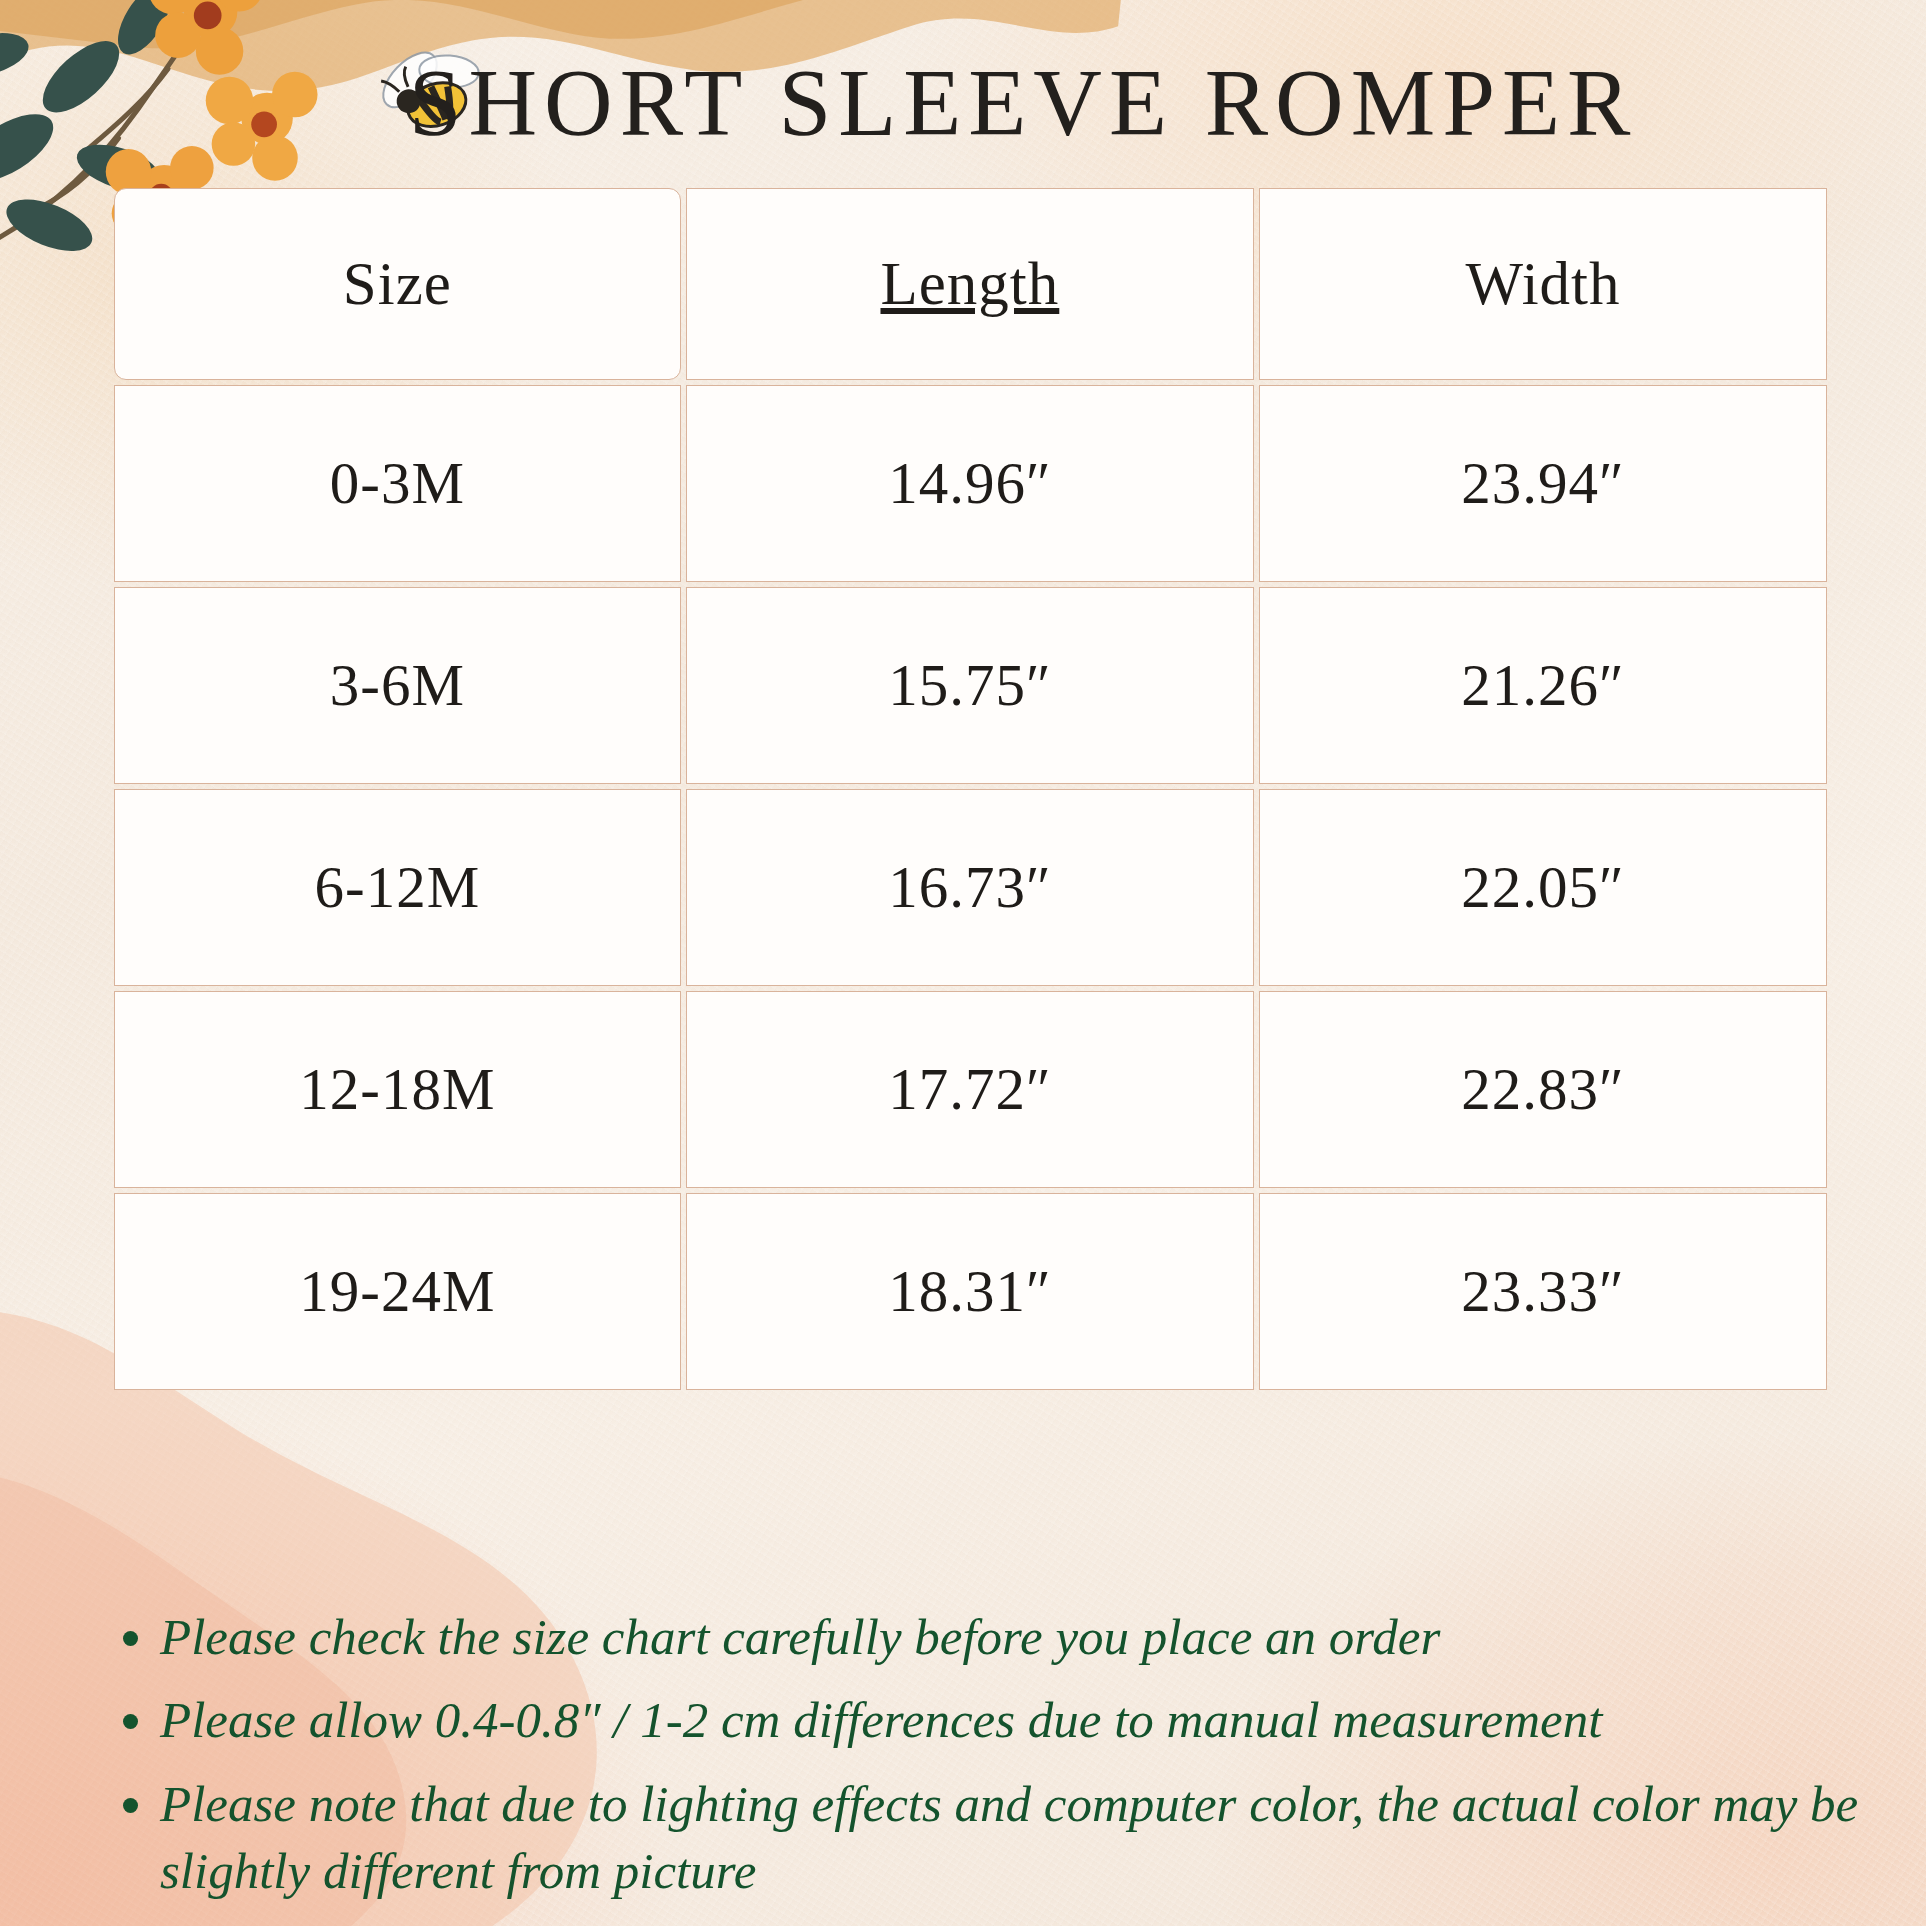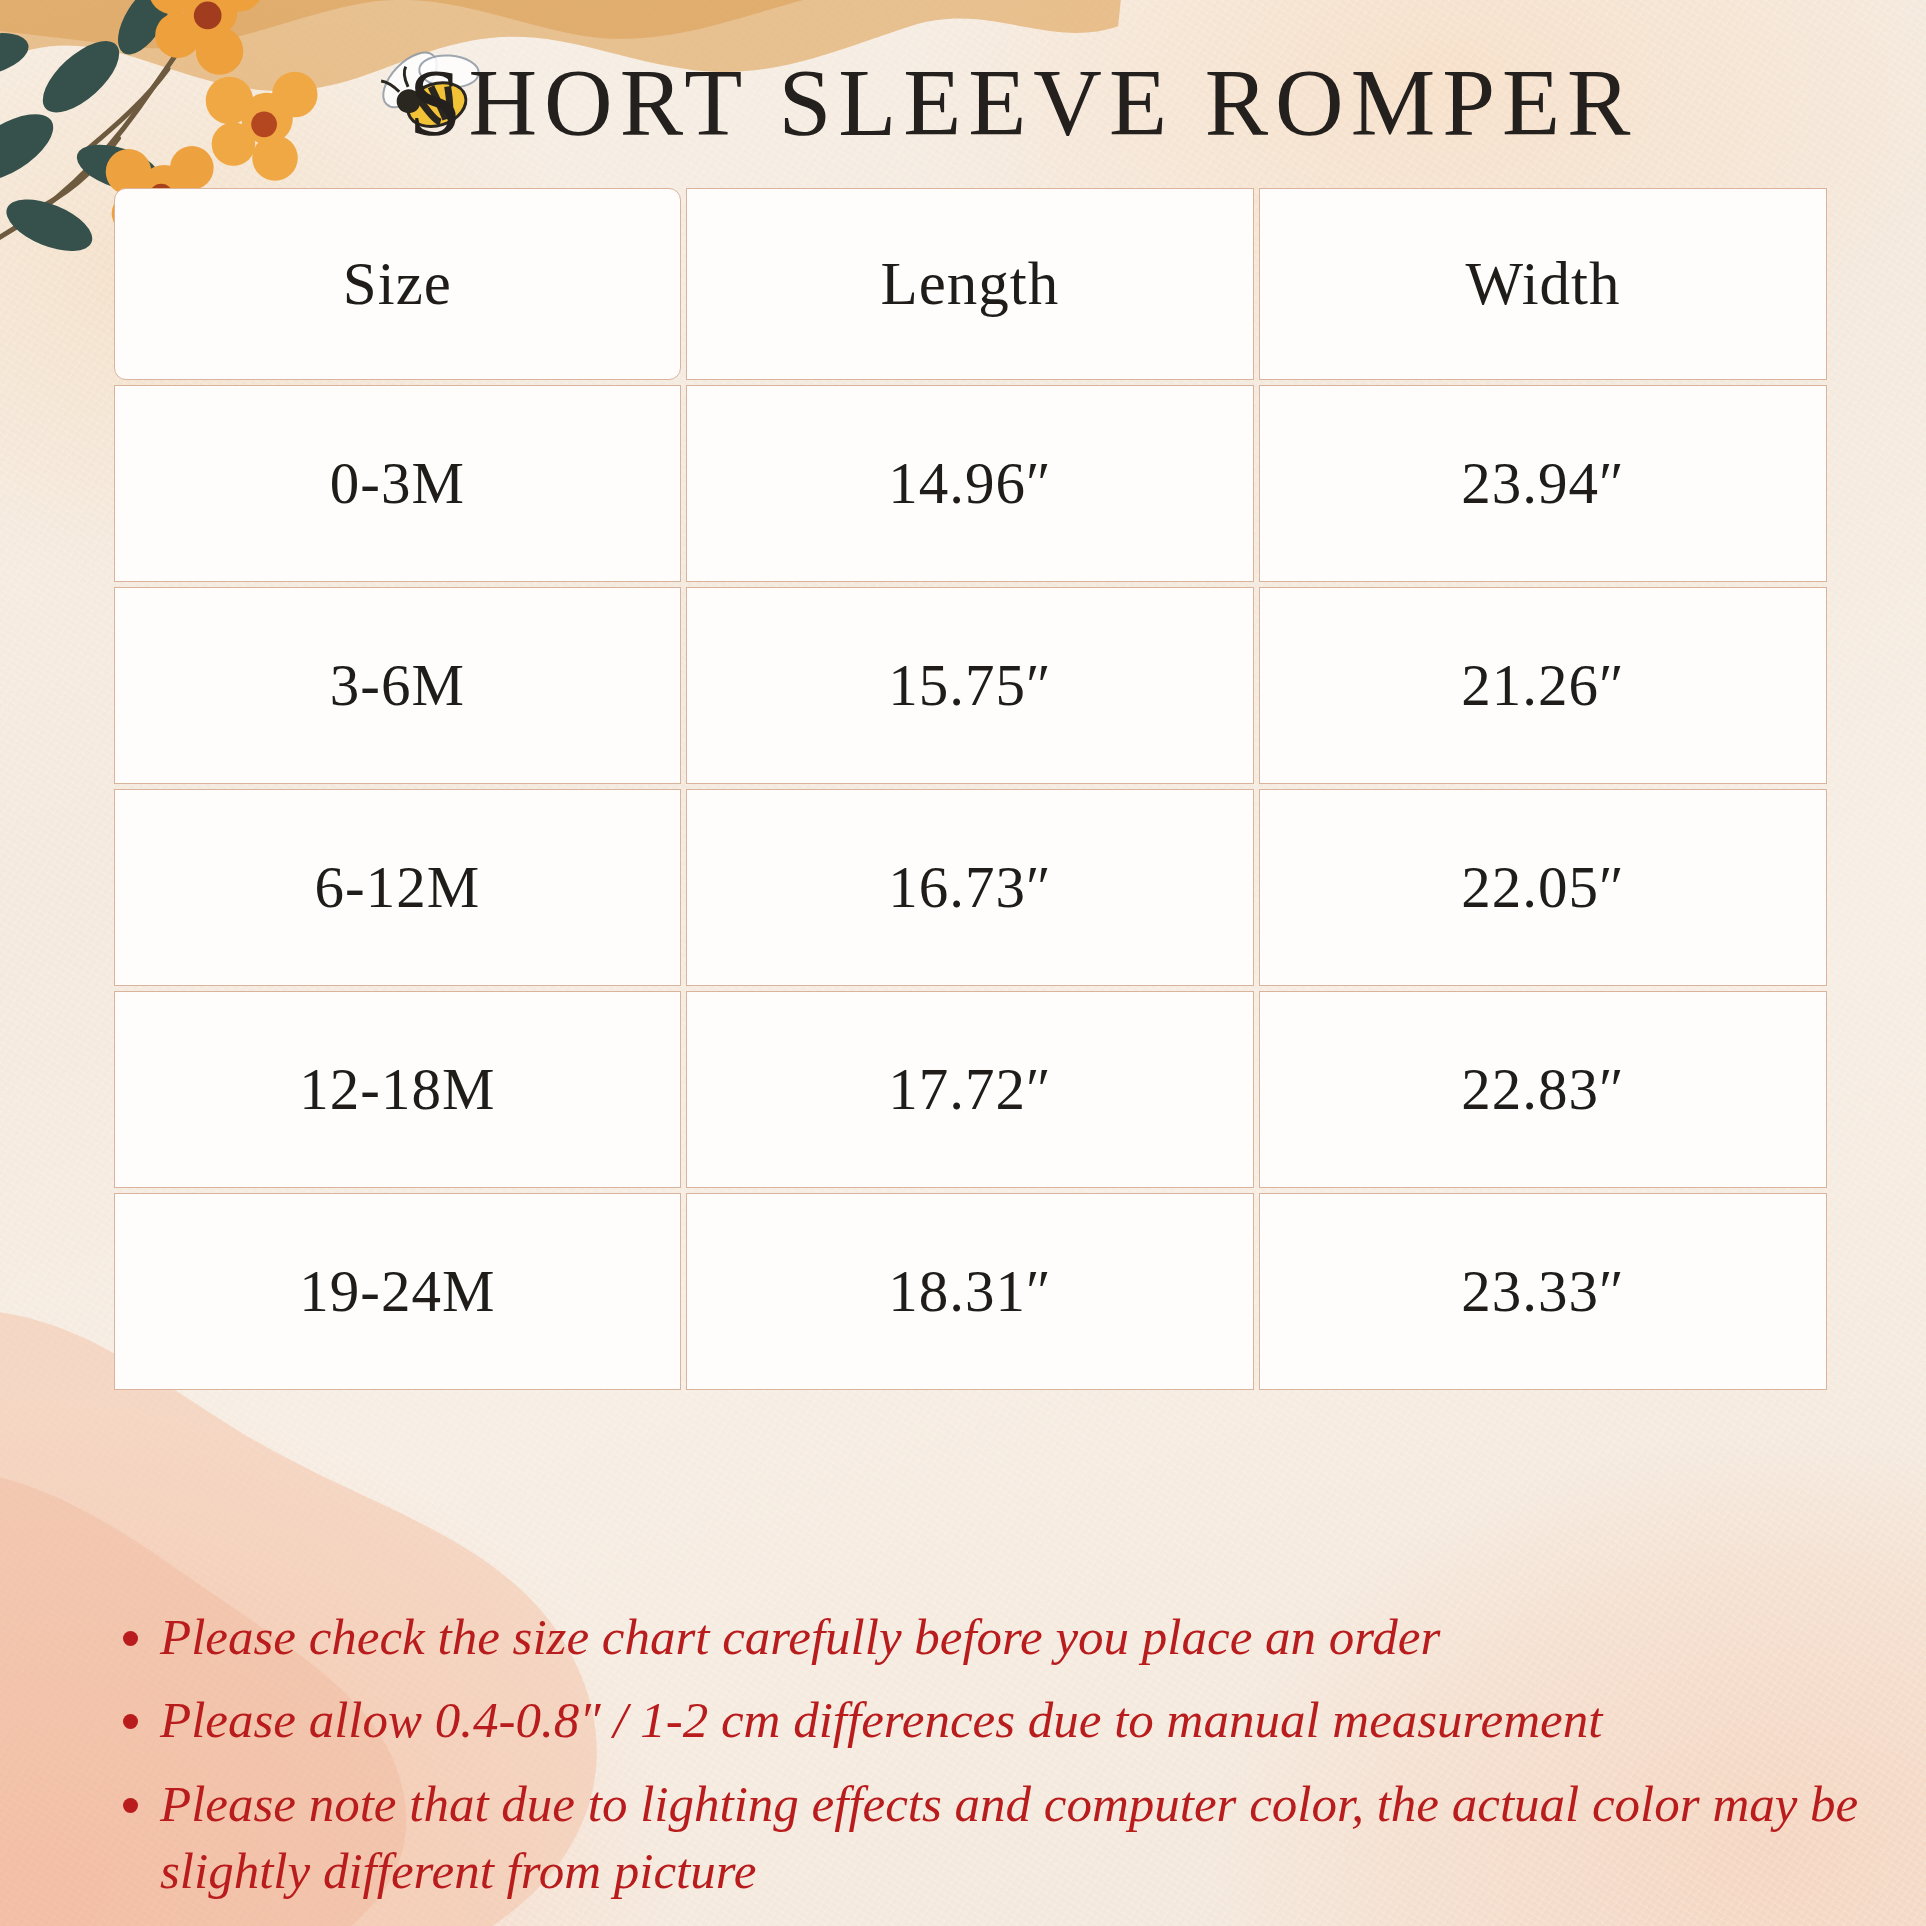--- a/index.html
+++ b/index.html
@@ -115,31 +115,31 @@
     letter-spacing: 1px;
   }
   .table tr.head td {
     height: 188px;
     font-size: 61px;
   }
   .table tr.body td {
     height: 193px;
   }
   .col-size   { width: 574px; border-radius: 12px; }
-  .col-length { width: 574px; }
+  .col-length { width: 574px; text-decoration: underline; }
   .col-width  { width: 574px; }
 
   
   .notes {
     position: absolute;
     left: 109px;
     top: 1604px;
     width: 1772px;
     z-index: 6;
-    color: #b91c1c;
+    color: #14532d;
     font-family: "Liberation Serif", serif;
     font-style: italic;
     font-size: 51px;
     line-height: 1.32;
   }
   .notes ul {
     margin: 0;
     padding-left: 51px;
     list-style: disc;
   }

